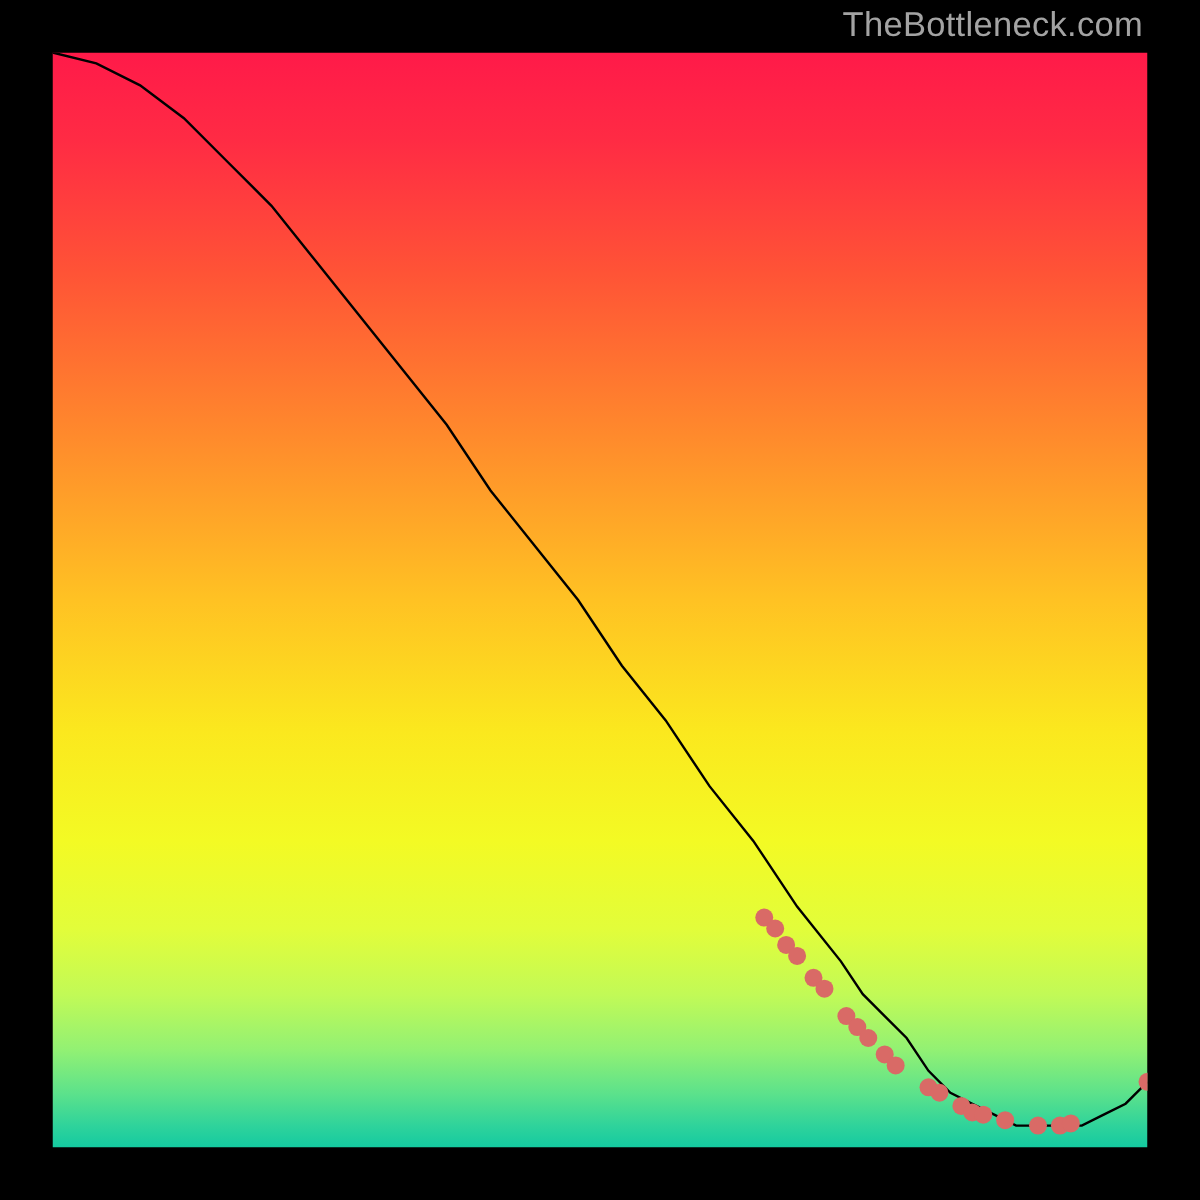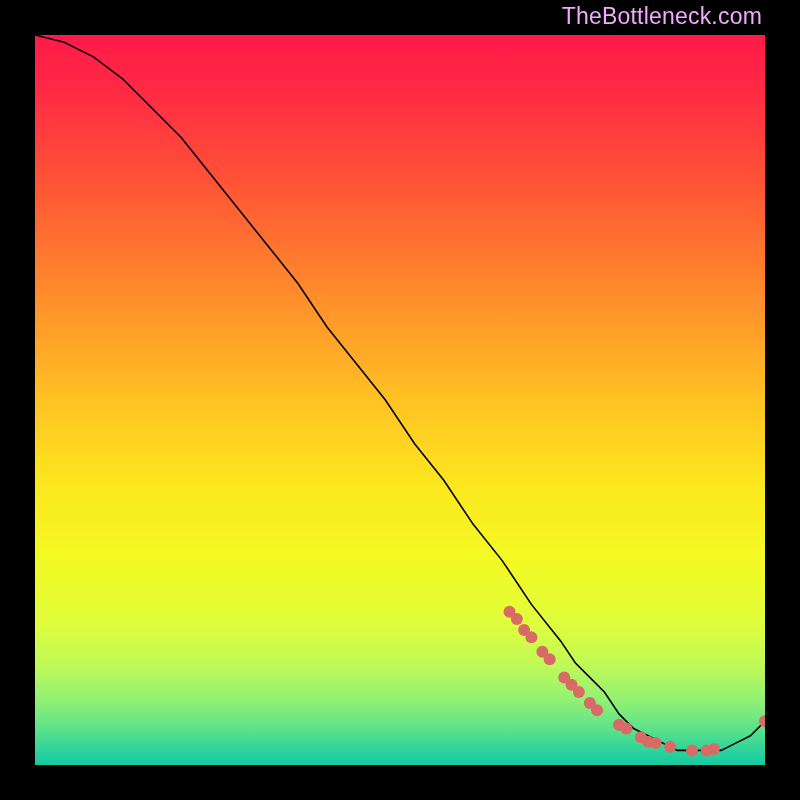--- a/index.html
+++ b/index.html
@@ -20,21 +20,21 @@
     position: absolute;
     left: 35px;
     top: 35px;
     width: 730px;
     height: 730px;
   }
   .watermark {
     position: absolute;
     top: 3px;
     right: 38px;
-    color: #f0abfc;
+    color: #a3a3a3;
     font-size: 23px;
     font-weight: 500;
     letter-spacing: 0.2px;
     user-select: none;
   }
   svg { display: block; }
 </style>
 </head>
 <body>
 

